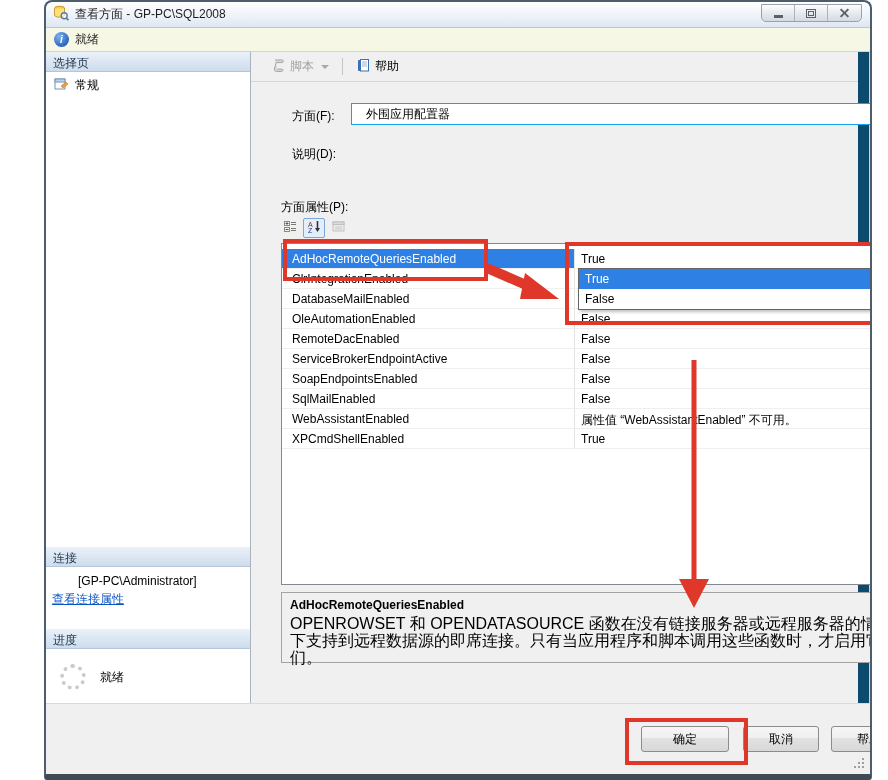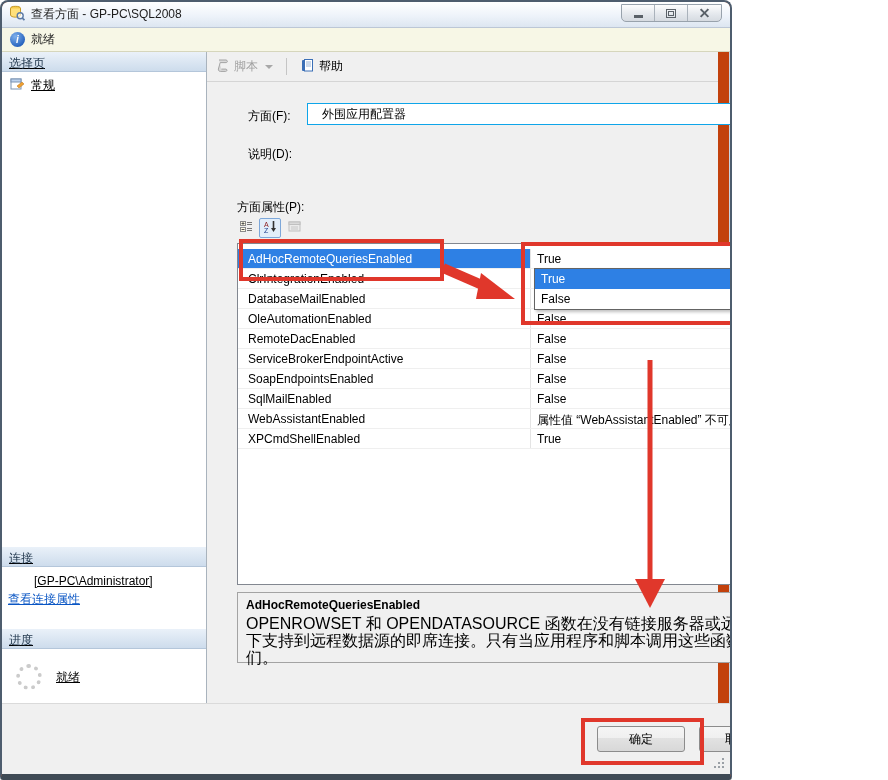--- a/index.html
+++ b/index.html
@@ -1,19 +1,19 @@
 <!DOCTYPE html>
 <html><head>
 <meta charset="utf-8">
 <style>
   html,body{margin:0;padding:0;background:#fff;}
   *{box-sizing:border-box;font-family:"Liberation Sans","DejaVu Sans",sans-serif;}
-  .win{position:relative;width:732px;height:780px;background:#c2410c;
+  .win{position:relative;width:828px;height:780px;background:#0c4a6e;
        border:2px solid #4e5d6e;border-bottom:6px solid #3f4a55;
-       border-radius:8px 8px 3px 3px;box-shadow:inset 0 0 0 1px #c9d5e2;overflow:hidden;}
+       border-radius:8px 8px 3px 3px;box-shadow:inset 0 0 0 1px #c9d5e2;overflow:hidden;margin-left:44px;}
   
   .titlebar{position:absolute;left:0;top:0;right:0;height:26px;
     background:linear-gradient(#ffffff,#eef3fa 55%,#dde6f1);border-bottom:1px solid #bcc7d6;
     display:flex;align-items:center;padding-left:7px;border-radius:6px 6px 0 0;}
   .ttext{font-size:12px;color:#1c1c1c;margin-left:6px;}
   .winctrls{position:absolute;right:8px;top:2px;display:flex;height:18px;
     border:1px solid #98a2ac;border-radius:0 0 5px 5px;overflow:hidden;background:linear-gradient(#fdfdfd,#e3e7ec 60%,#d6dbe1);}
   .wbtn{width:33px;height:100%;display:flex;align-items:center;justify-content:center;border-right:1px solid #aab2bb;cursor:pointer;position:relative;}
   .wbtn:last-child{border-right:none;}
   .glyph-min{width:9px;height:3px;background:#5a6168;margin-top:6px;}
@@ -24,38 +24,38 @@
   .glyph-x i:first-child{transform:rotate(45deg);}
   .glyph-x i:last-child{transform:rotate(-45deg);}
   
   .statusbar{position:absolute;left:0;top:26px;right:0;height:24px;background:#f7f7e6;
     border-bottom:1px solid #d6d6bc;display:flex;align-items:center;padding-left:8px;gap:6px;}
   .info-icon{width:15px;height:15px;border-radius:50%;color:#fff;font-weight:bold;font-size:10px;
     background:radial-gradient(circle at 35% 30%,#7fb1ec,#2a66c0 70%,#1b4f9e);
     display:flex;align-items:center;justify-content:center;font-style:italic;}
   .statusbar span.stext{font-size:12px;color:#222;}
   
-  .body{position:absolute;left:0;top:50px;right:12px;height:653px;display:flex;text-decoration:underline;}
+  .body{position:absolute;left:0;top:50px;right:12px;height:653px;display:flex;}
   
   .sidebar{width:205px;background:#fff;border-right:1px solid #a9b3bd;display:flex;flex-direction:column;}
   .sb-header{height:20px;background:linear-gradient(#eaf1f9,#cddcec);border-bottom:1px solid #b4c6da;
     font-size:12px;color:#22384e;padding:3px 0 0 7px;}
   .sb-item{display:flex;align-items:center;gap:6px;padding:5px 8px;font-size:12px;color:#000;cursor:pointer;}
   .sb-fill{flex:1;}
   .sb-conn{height:62px;padding:5px 6px 0 6px;font-size:12px;}
   .conn-row{display:flex;align-items:center;gap:6px;}
   .conn-user{margin-left:26px;margin-top:2px;}
   .conn-link{color:#0a56c4;text-decoration:underline;cursor:pointer;display:inline-block;margin-top:3px;}
   .sb-progress{height:56px;display:flex;align-items:center;gap:14px;padding-left:14px;}
   .spinner{width:26px;height:26px;border-radius:50%;border:4px dotted #cbcbcb;}
   .sb-progress span{font-size:12px;}
   
   .content{position:relative;flex:1;background:#f0f0f0;}
   .toolbar{position:absolute;left:0;top:0;right:0;height:30px;display:flex;align-items:center;
-    padding-left:3px;gap:4px;border-bottom:1px solid #d5d5d5;}
+    padding-left:15px;gap:4px;border-bottom:1px solid #d5d5d5;}
   .tb-btn{display:flex;align-items:center;gap:4px;font-size:12px;padding:3px 5px;cursor:pointer;}
   .tb-btn.disabled{color:#a0a0a0;}
   .dd-arrow{width:0;height:0;border-left:4px solid transparent;border-right:4px solid transparent;border-top:4px solid #a8a8a8;margin-left:3px;}
   .tb-sep{width:1px;height:17px;background:#c5c5c5;margin:0 4px;}
   .lbl{position:absolute;font-size:12px;color:#000;}
   .facet-combo{position:absolute;left:100px;top:51px;width:551px;height:22px;background:#fff;
     border:1px solid #0ea5e9;display:flex;align-items:center;padding-left:14px;font-size:12px;cursor:pointer;}
   .combo-arrow{position:absolute;right:6px;top:8px;width:0;height:0;
     border-left:4px solid transparent;border-right:4px solid transparent;border-top:5px solid #333;}
   .desc-text{position:absolute;left:100px;top:90px;width:556px;font-size:12px;line-height:17px;color:#000;}

